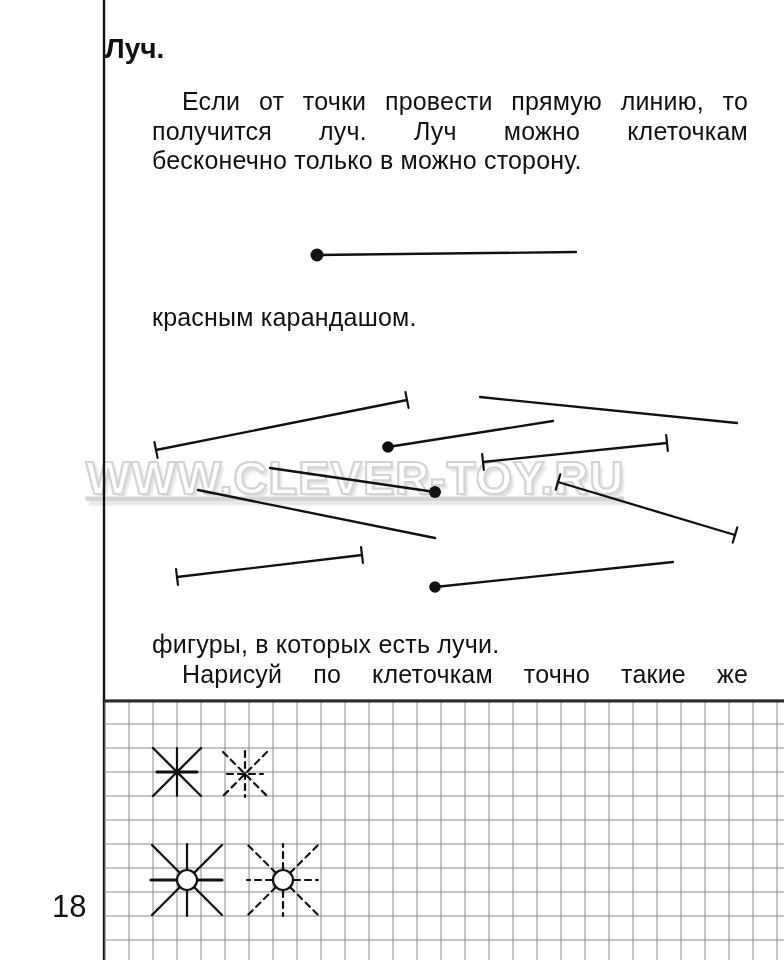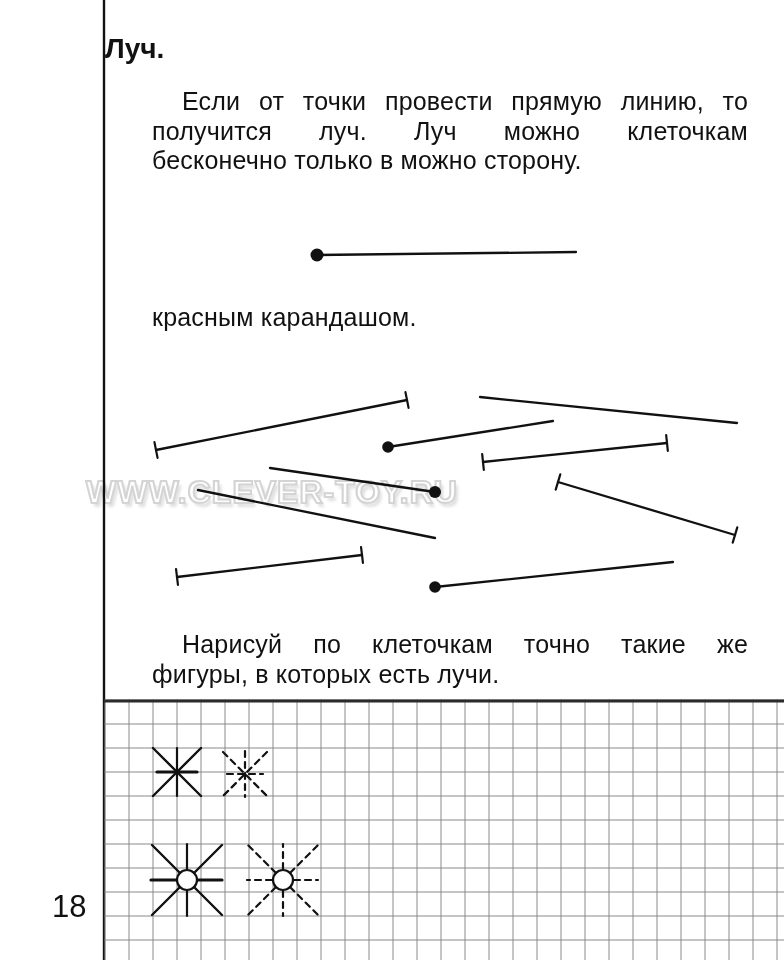--- a/index.html
+++ b/index.html
@@ -3,24 +3,25 @@
 <meta charset="utf-8">
 <style>
   html,body{margin:0;padding:0;}
   body{
     width:784px;height:960px;background:#ffffff;
     font-family:"Liberation Sans", sans-serif;color:#111;
     position:relative;overflow:hidden;
   }
   .page{position:absolute;left:0;top:0;width:784px;height:960px;}
   .watermark{
-    position:absolute;left:86px;top:474px;z-index:1;
-    font-size:32px;font-weight:bold;letter-spacing:1px;white-space:nowrap;
+    position:absolute;left:86px;top:450px;z-index:1;
+    font-size:47px;font-weight:bold;letter-spacing:1px;white-space:nowrap;
     color:#ffffff;-webkit-text-stroke:2px #d4d4d4;
     text-shadow:3px 4px 3px #e0e0e0, -1px -1px 0 #e8e8e8;
+    text-decoration:underline;
   }
   #draw-layer{position:absolute;left:0;top:0;z-index:2;}
   .title{
     position:absolute;left:105px;top:33px;width:679px;margin:0;z-index:3;
     font-size:28px;font-weight:bold;
   }
   .para{
     position:absolute;left:152px;width:596px;z-index:3;
     font-size:25px;line-height:29.5px;letter-spacing:0.2px;
   }
@@ -138,19 +139,19 @@
     <div class="jline indent">Если от точки провести прямую линию, то</div>
     <div class="jline">получится луч. Луч можно клеточкам</div>
     <div class="jline last">бесконечно только в можно сторону.</div>
   </div>
 
   <div class="para p2">
     <div class="jline last">красным карандашом.</div>
   </div>
 
   <div class="para p3">
+    <div class="jline last">фигуры, в которых есть лучи.</div>
     <div class="jline indent">Нарисуй по клеточкам точно такие же</div>
-    <div class="jline last">фигуры, в которых есть лучи.</div>
   </div>
 
   <div class="pagenum">18</div>
 
 </div>
 
 </body></html>

